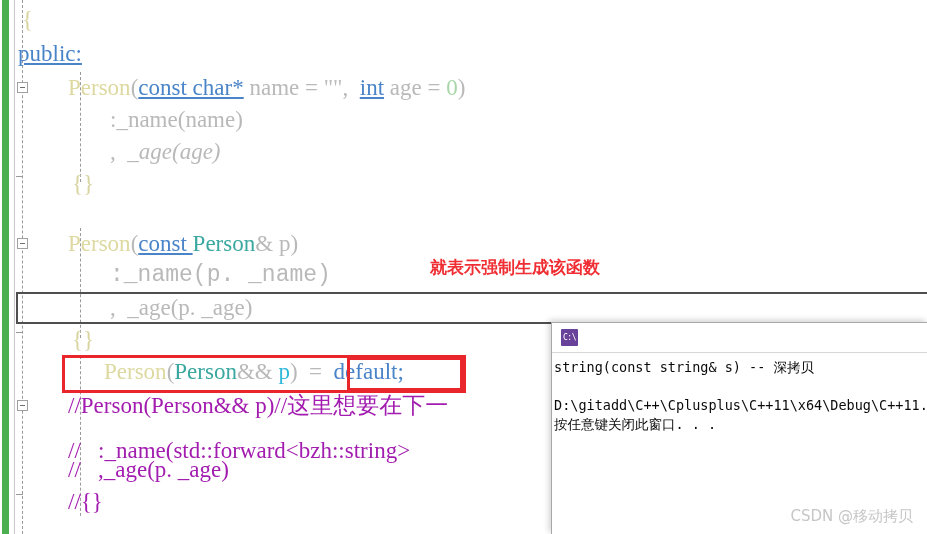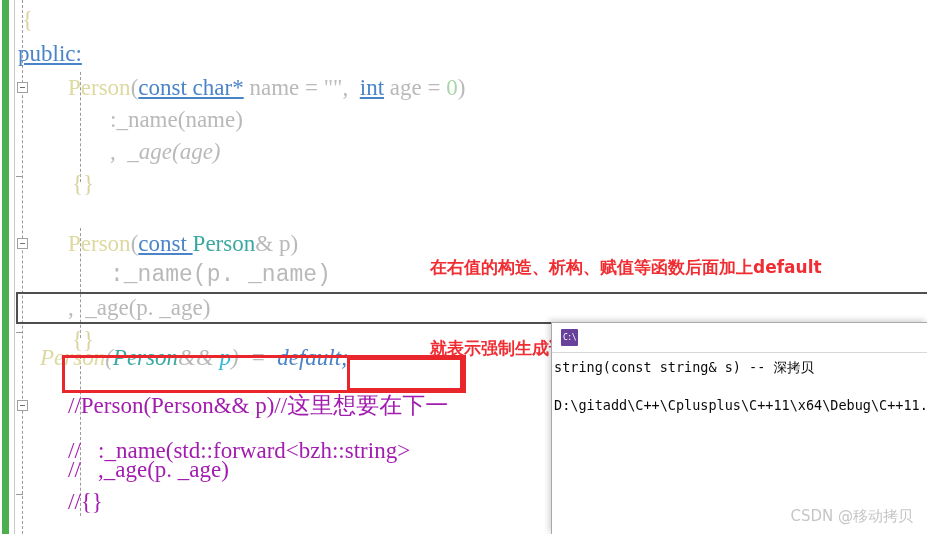--- a/index.html
+++ b/index.html
@@ -244,45 +244,45 @@
 
   <div id="code-lines">
       <div class="code-line" style="top: 4px; padding-left: 22px;"><span class="tok-brace">{</span></div>
       <div class="code-line" style="top: 38px; padding-left: 18px;"><span class="tok-kw">public:</span></div>
       <div class="code-line" style="top: 72px; padding-left: 68px;"><span class="tok-ctor">Person</span><span class="tok-punct">(</span><span class="tok-kw">const char*</span><span class="tok-plain"> name </span><span class="tok-punct">= </span><span class="tok-str">""</span><span class="tok-punct">,  </span><span class="tok-kw">int</span><span class="tok-plain"> age </span><span class="tok-punct">= </span><span class="tok-num">0</span><span class="tok-punct">)</span></div>
       <div class="code-line" style="top: 104px; padding-left: 110px;"><span class="tok-punct">:</span><span class="tok-plain">_name</span><span class="tok-punct">(</span><span class="tok-plain">name</span><span class="tok-punct">)</span></div>
       <div class="code-line" style="top: 136px; padding-left: 110px; font-style: italic;"><span class="tok-punct">,  </span><span class="tok-plain">_age</span><span class="tok-punct">(</span><span class="tok-plain">age</span><span class="tok-punct">)</span></div>
       <div class="code-line" style="top: 168px; padding-left: 72px;"><span class="tok-brace">{}</span></div>
       <div class="code-line" style="top: 228px; padding-left: 68px;"><span class="tok-ctor">Person</span><span class="tok-punct">(</span><span class="tok-kw">const </span><span class="tok-type">Person</span><span class="tok-punct">&amp; </span><span class="tok-plain">p</span><span class="tok-punct">)</span></div>
       <div class="code-line" style="top: 260px; padding-left: 110px; font-family: Liberation Mono, monospace;"><span class="tok-punct">:</span><span class="tok-plain">_name</span><span class="tok-punct">(</span><span class="tok-plain">p. _name</span><span class="tok-punct">)</span></div>
-      <div class="code-line" style="top: 292px; padding-left: 68px;"><span class="tok-punct">,  </span><span class="tok-plain">_age</span><span class="tok-punct">(</span><span class="tok-plain">p. _age</span><span class="tok-punct">)</span></div>
+      <div class="code-line" style="top: 292px; padding-left: 110px;"><span class="tok-punct">,  </span><span class="tok-plain">_age</span><span class="tok-punct">(</span><span class="tok-plain">p. _age</span><span class="tok-punct">)</span></div>
       <div class="code-line" style="top: 324px; padding-left: 72px;"><span class="tok-brace">{}</span></div>
-      <div class="code-line" style="top: 342px; padding-left: 40px; font-style: italic;"><span class="tok-ctor">Person</span><span class="tok-punct">(</span><span class="tok-type">Person</span><span class="tok-punct">&amp;&amp; </span><span class="tok-param">p</span><span class="tok-punct">)  =  </span><span class="tok-default">default;</span></div>
+      <div class="code-line" style="top: 356px; padding-left: 104px;"><span class="tok-ctor">Person</span><span class="tok-punct">(</span><span class="tok-type">Person</span><span class="tok-punct">&amp;&amp; </span><span class="tok-param">p</span><span class="tok-punct">)  =  </span><span class="tok-default">default;</span></div>
       <div class="code-line" style="top: 390px; padding-left: 68px;"><span class="tok-comment">//Person(Person&amp;&amp; p)//这里想要在下一</span></div>
       <div class="code-line" style="top: 408px; padding-left: 68px; margin-top: 27px;"><span class="tok-comment">//   :_name(std::forward&lt;bzh::string&gt;</span></div>
       <div class="code-line" style="top: 454px; padding-left: 68px;"><span class="tok-comment">//   ,_age(p. _age)</span></div>
       <div class="code-line" style="top: 486px; padding-left: 68px;"><span class="tok-comment">//{}</span></div>
     </div>
 
   <div id="current-line-box"></div>
 
   <div id="redbox-outer" class="redbox"></div>
   <div id="redbox-inner" class="redbox"></div>
 
   <div id="annotation">
-    <span class="ann-line">在右值的构造、析构、赋值等函数后面加上default</span>
     <span class="ann-line">就表示强制生成该函数</span>
   </div>
 
 </div>
 
 <div id="console-window">
   <div id="console-titlebar">
     <div id="console-icon">C:\</div>
   </div>
   <div id="console-body">
       <div class="console-line">string(const string&amp; s) -- 深拷贝</div>
       <div class="console-line blank">&nbsp;</div>
       <div class="console-line">D:\gitadd\C++\Cplusplus\C++11\x64\Debug\C++11.e</div>
+      <div class="console-line">按任意键关闭此窗口. . .</div>
     </div>
 </div>
 
 <div id="watermark">CSDN @移动拷贝</div>
 
 </body></html>

